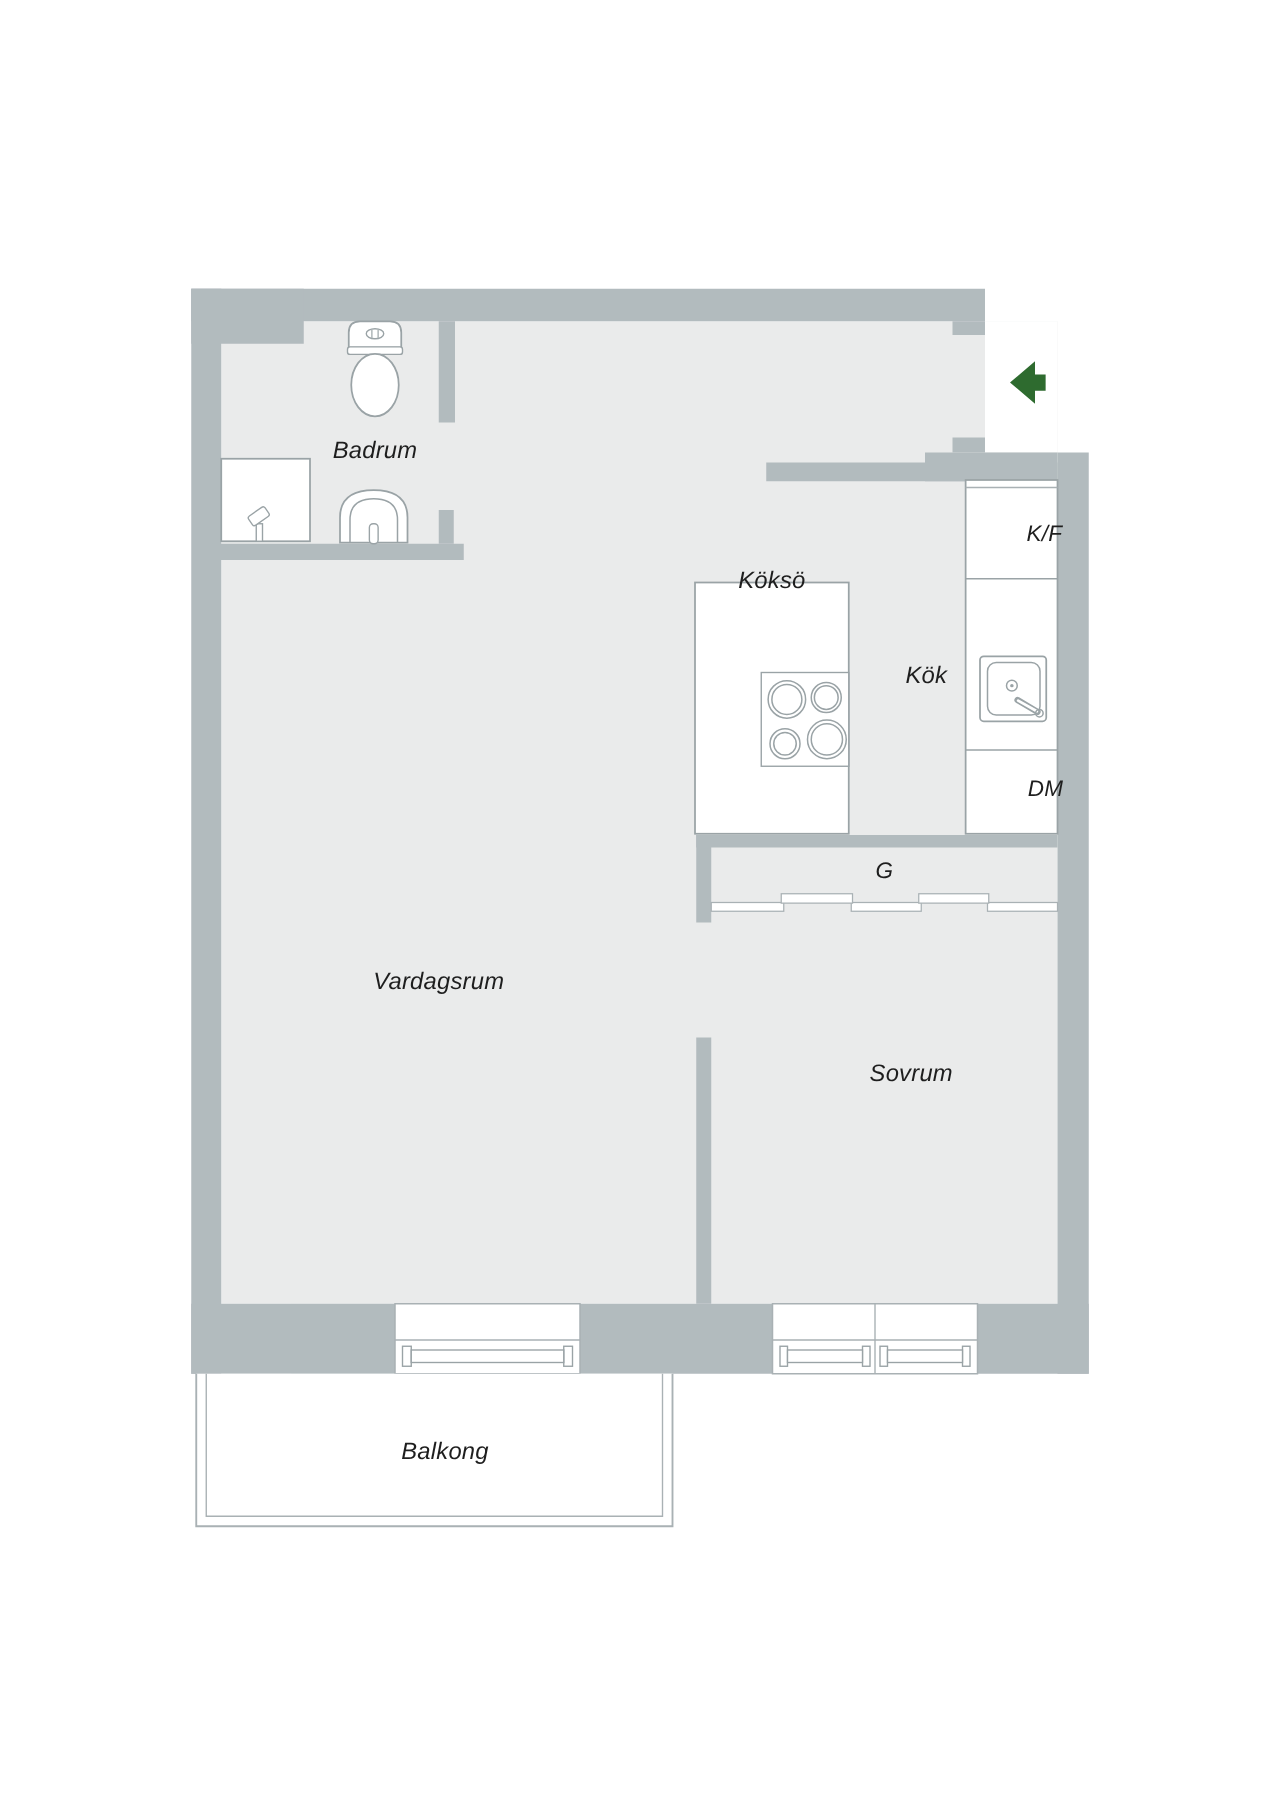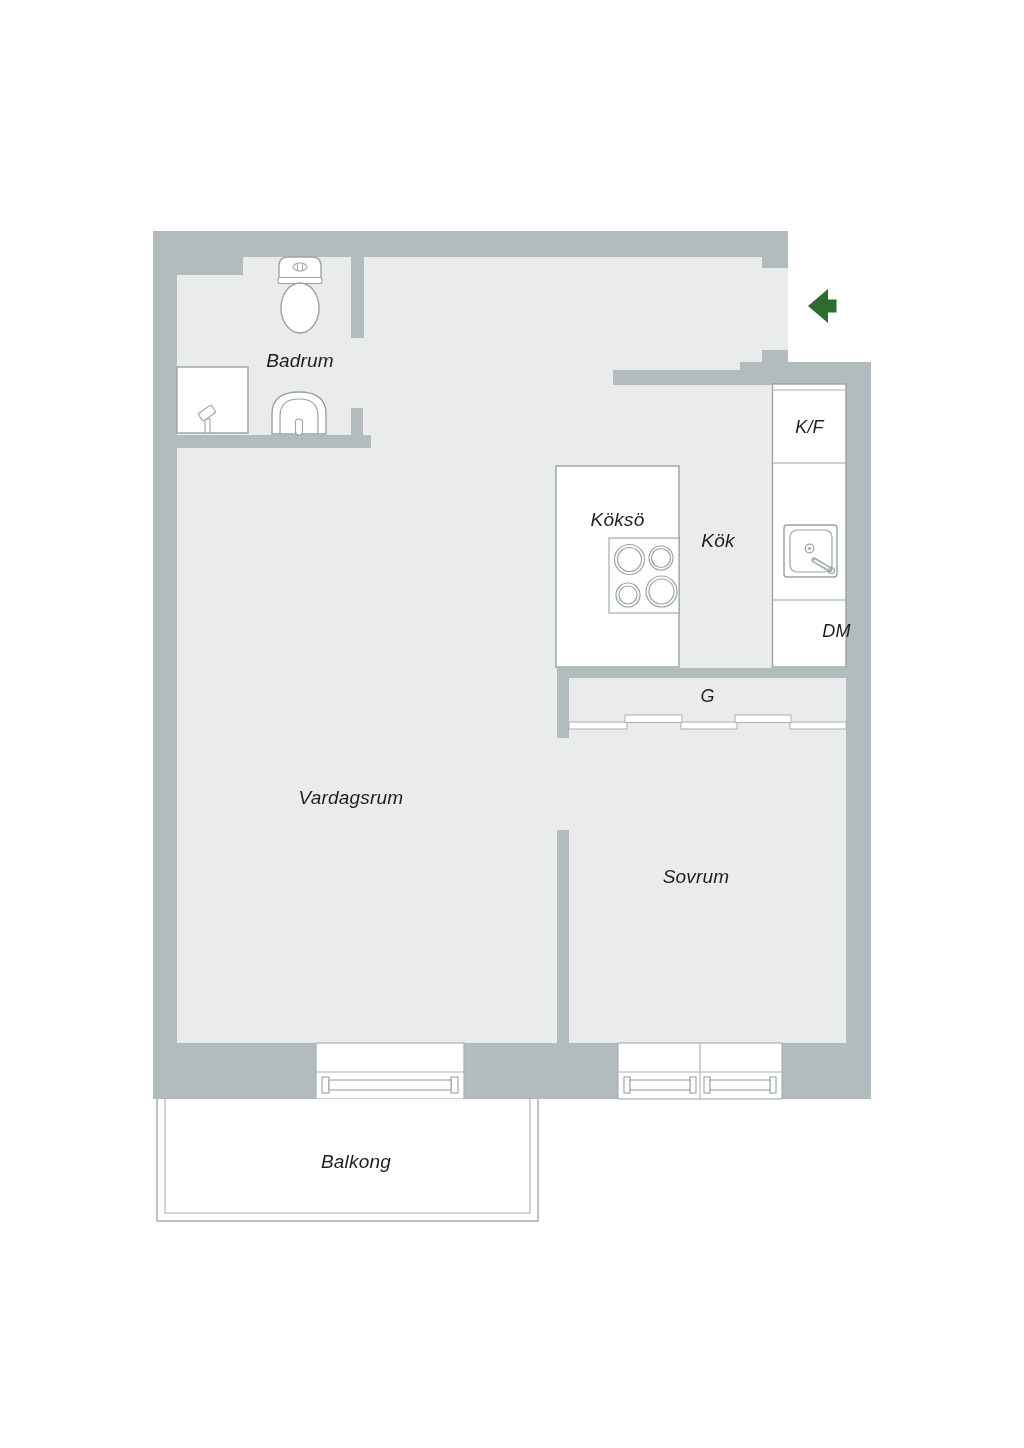--- a/index.html
+++ b/index.html
@@ -129,21 +129,21 @@
 
     <g>
       <path d="M157,1099 L157,1221 L538,1221 L538,1099" fill="var(--white)" stroke="var(--line2)" stroke-width="1.5"></path>
       <path class="ln2" d="M165,1099 L165,1213 L530,1213 L530,1099"></path>
     </g>
 
     <polygon class="arrow" points="808,306 828,289 828,299.5 836.5,299.5 836.5,312.5 828,312.5 828,323"></polygon>
   </svg>
 
   <div class="lbl" style="left:240px;top:351px;width:120px;">Badrum</div>
-  <div class="lbl small" style="left:773px;top:418px;width:73px;">K/F</div>
-  <div class="lbl" style="left:556px;top:510px;width:123px;">Köksö</div>
-  <div class="lbl" style="left:671px;top:531px;width:94px;">Kök</div>
+  <div class="lbl small" style="left:799px;top:418px;width:73px;">K/F</div>
+  <div class="lbl" style="left:556px;top:455px;width:123px;">Köksö</div>
+  <div class="lbl" style="left:694px;top:531px;width:94px;">Kök</div>
   <div class="lbl small" style="left:800px;top:622px;width:73px;">DM</div>
   <div class="lbl small" style="left:569px;top:687px;width:277px;">G</div>
-  <div class="lbl" style="left:251px;top:776px;width:200px;margin-top:12px;">Vardagsrum</div>
-  <div class="lbl" style="left:596px;top:850px;width:200px;margin-top:17px;">Sovrum</div>
+  <div class="lbl" style="left:251px;top:776px;width:200px;">Vardagsrum</div>
+  <div class="lbl" style="left:629px;top:850px;width:200px;">Sovrum</div>
   <div class="lbl" style="left:256px;top:1152px;width:200px;">Balkong</div>
 </div>
 
 </body></html>

